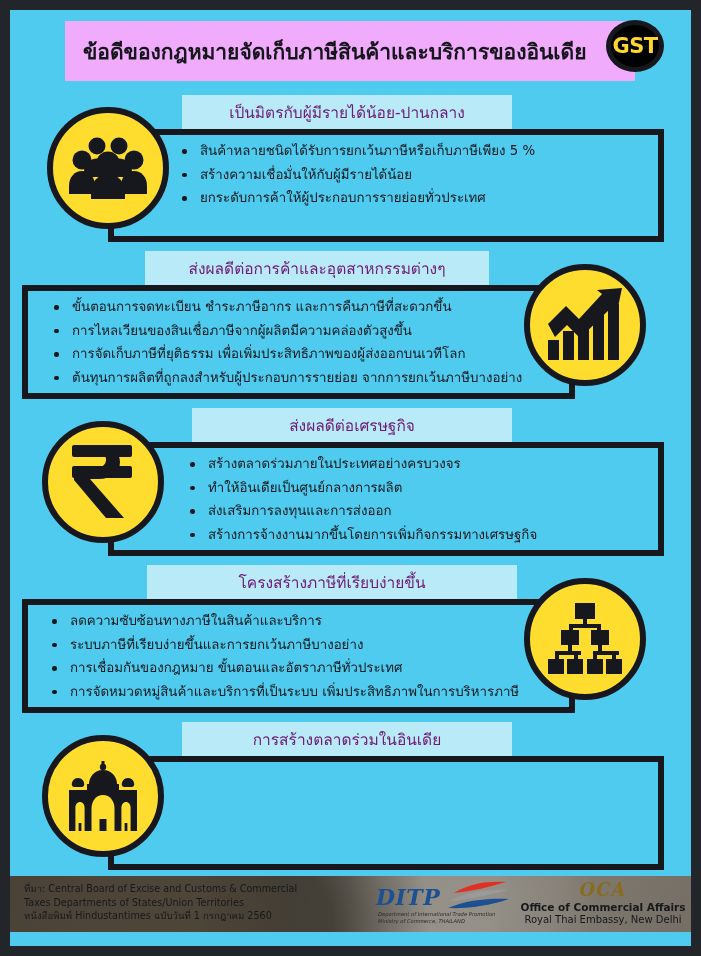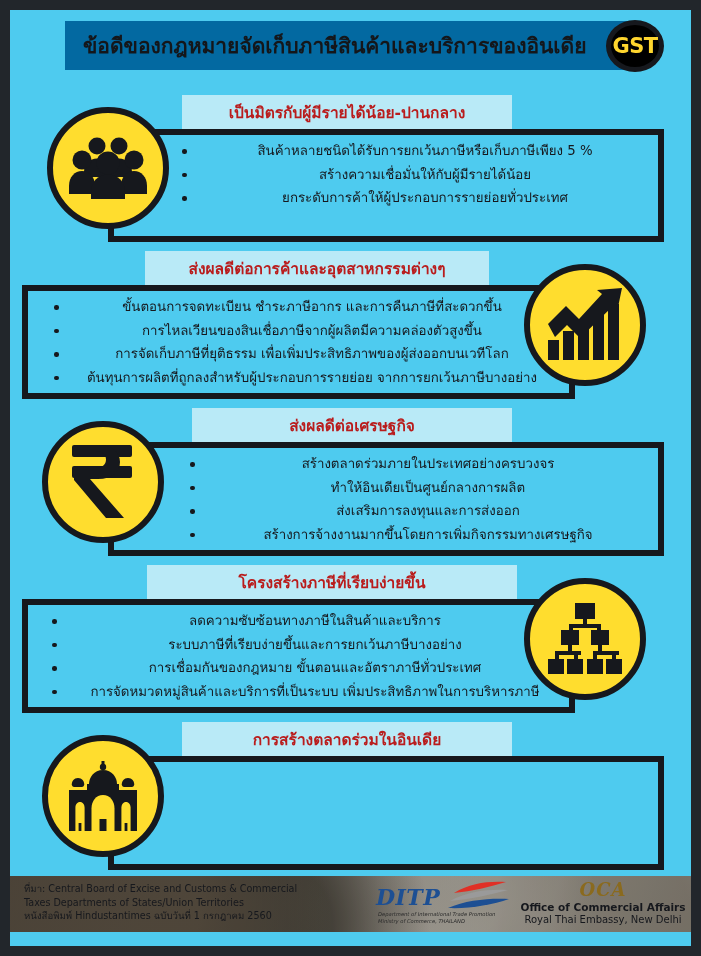--- a/index.html
+++ b/index.html
@@ -20,22 +20,22 @@
     left:10px;top:10px;
     width:681px;height:936px;
     background:#4ecbef;
     overflow:hidden;
   }
 
   
   .header{
     position:absolute;
     left:55px;top:11px;
-    width:570px;height:49px;
-    background:#0369a1;
+    width:570px;height:60px;
+    background:#f0abfc;
     display:flex;align-items:center;
   }
   .header-title{
     color:#14161a;
     font-size:21px;
     font-weight:bold;
     padding-left:18px;
     letter-spacing:0px;
     white-space:nowrap;
   }
@@ -57,23 +57,23 @@
   
   .section{position:absolute;left:0;width:681px;}
 
   .band{
     position:absolute;
     height:34px;
     background:#b9eaf7;
     display:flex;align-items:center;justify-content:center;
   }
   .band-title{
-    color:#b91c1c;
+    color:#701a75;
     font-size:15.5px;
-    font-weight:bold;
+    font-weight:normal;
     white-space:nowrap;
   }
 
   .framebox{
     position:absolute;
     box-sizing:border-box;
     border:6px solid #16181d;
     background:transparent;
   }
   
@@ -82,21 +82,21 @@
 
   
   .stub{
     position:absolute;
     background:#16181d;
   }
 
   .bullets{
     position:absolute;
     list-style:none;
-    margin:0;padding:0;text-align:center;
+    margin:0;padding:0;
   }
   .bullets li{
     position:relative;
     color:#16181d;
     font-size:13.3px;
     line-height:23.5px;
     padding-left:20px;
     white-space:nowrap;
   }
   .bullets li:before{

